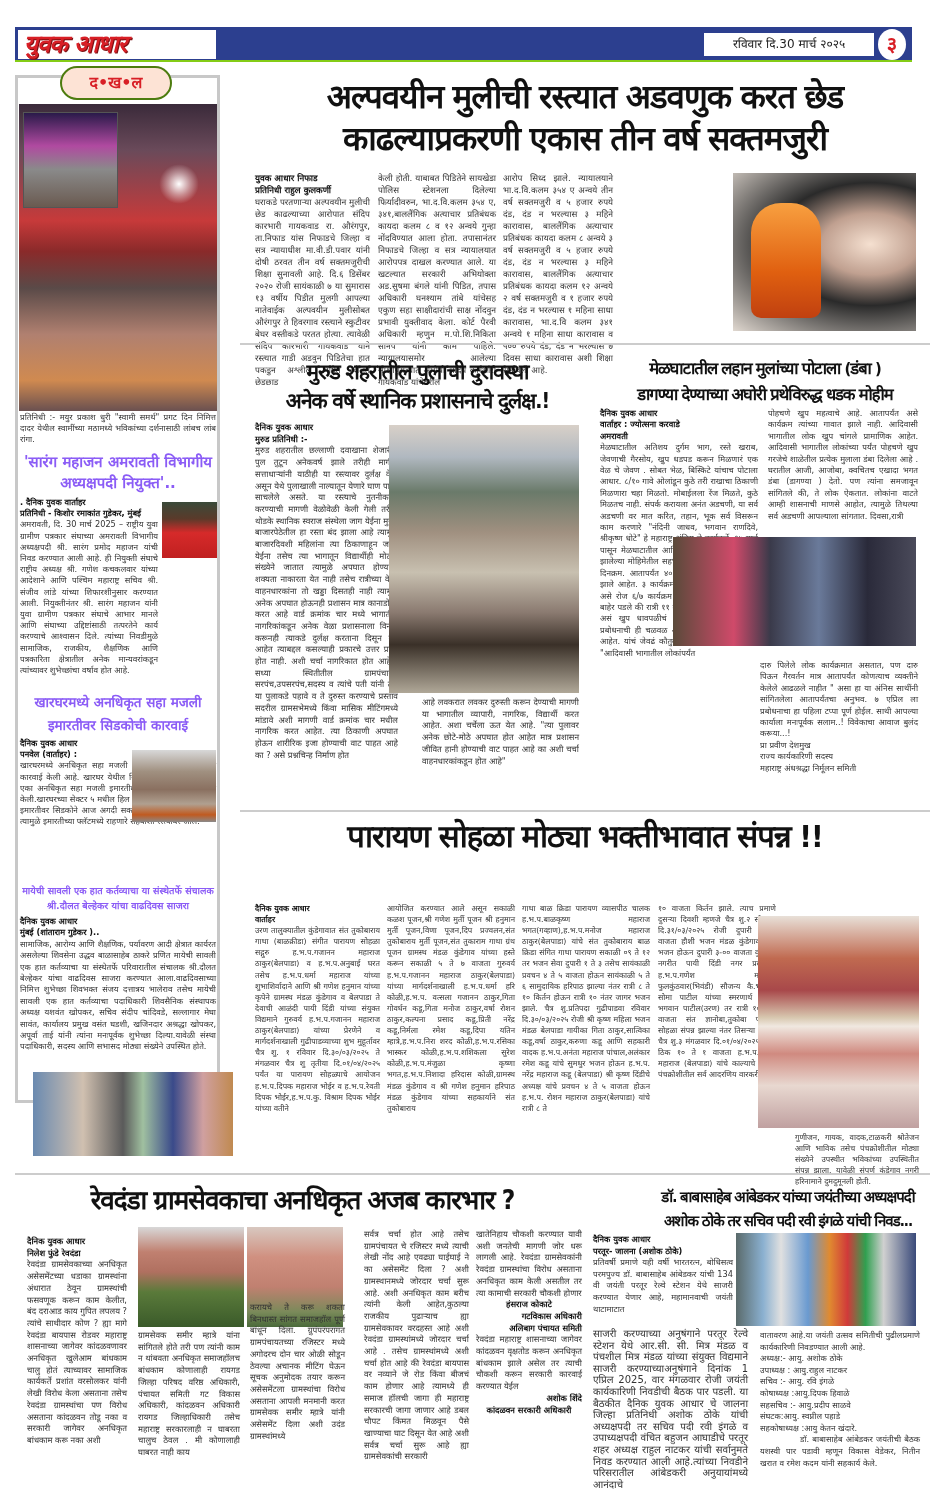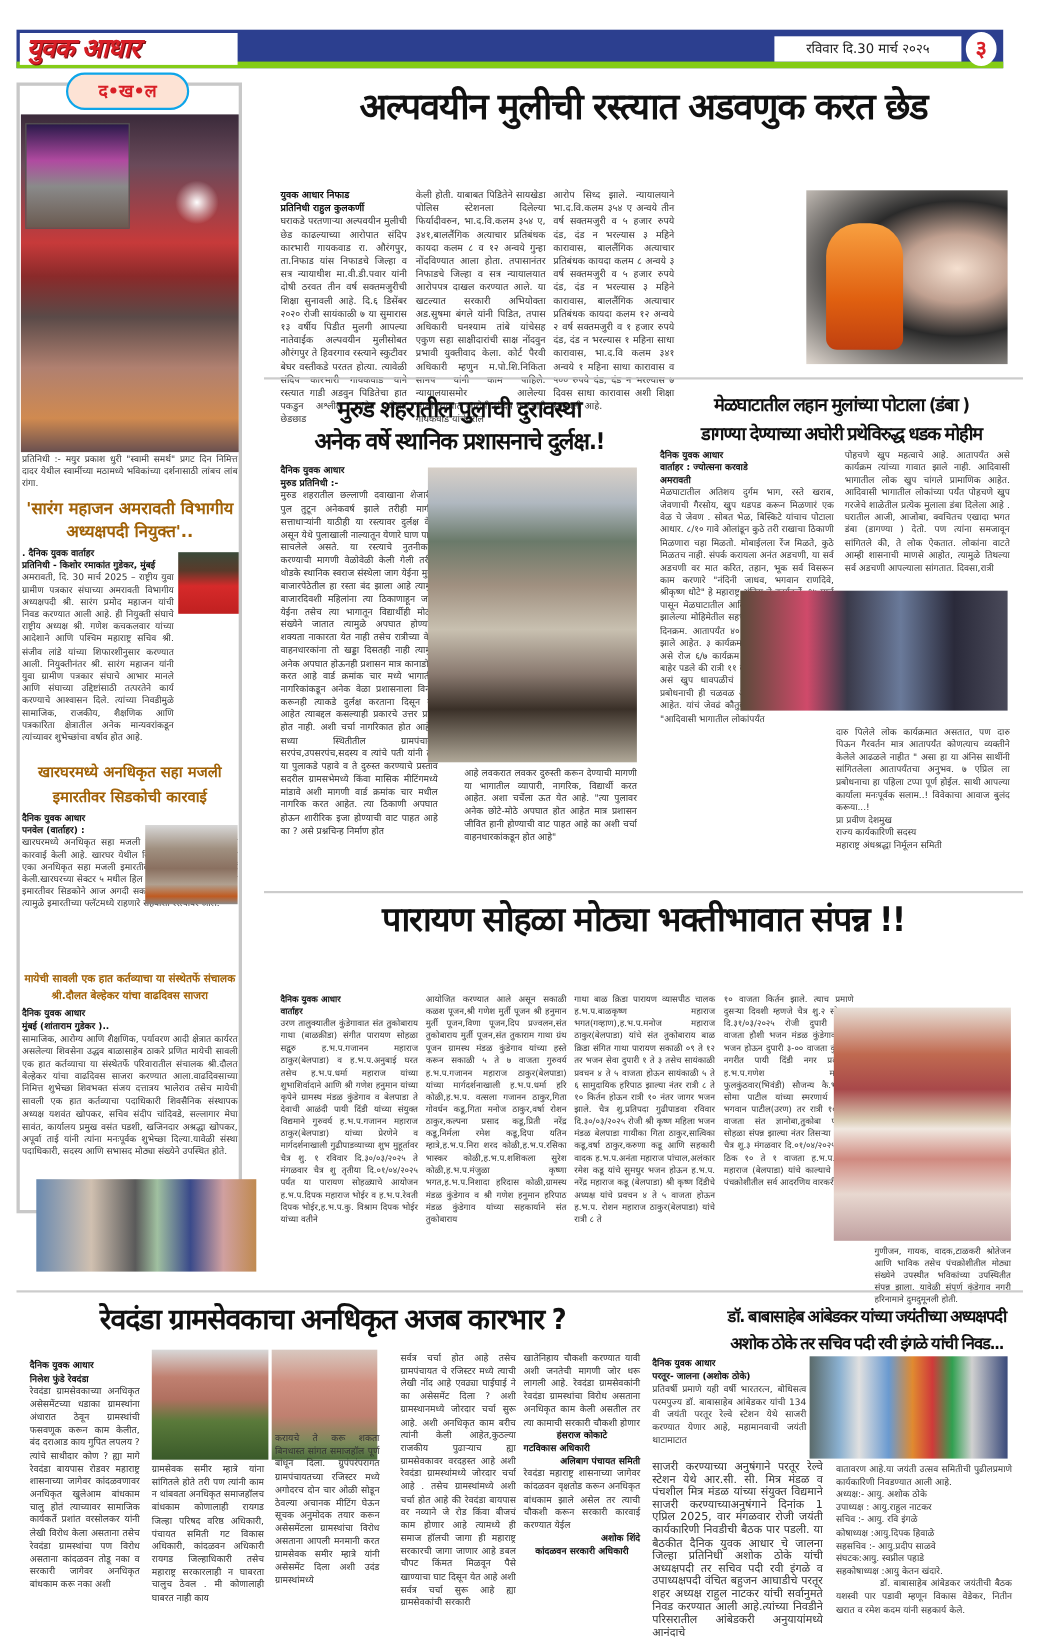--- a/index.html
+++ b/index.html
@@ -1,30 +1,30 @@
 <!DOCTYPE html>
 <html><head>
 <meta charset="utf-8">
 <style>
 *{box-sizing:border-box;margin:0;padding:0}
 body{width:945px;height:1501px;background:#fff;font-family:"DejaVu Sans",sans-serif;color:#222;position:relative;overflow:hidden}
 .abs{position:absolute}
-.masthead{left:15px;top:27px;width:897px;height:35px;background:#2c3f8f;border-bottom:6px solid #84cc16}
+.masthead{left:15px;top:27px;width:897px;height:35px;background:#2c3f8f;border-bottom:2px solid #84cc16}
 .logo{position:absolute;left:3px;top:3px;width:198px;height:29px;background:#fff;color:#d81f26;font-family:"DejaVu Sans",sans-serif;font-weight:bold;font-size:24px;line-height:29px;padding-left:6px;letter-spacing:-1px;font-style:italic;text-shadow:1px 1px 0 #7a0f12}
 .datebox{position:absolute;right:38px;top:6px;width:170px;height:23px;background:#fff;font-size:12px;line-height:23px;text-align:center;color:#222}
 .pageno{position:absolute;right:6px;top:2px;width:28px;height:31px;background:#fff;border-radius:50%;color:#d81f26;font-size:20px;font-weight:bold;text-align:center;line-height:31px}
 .headline{font-family:"DejaVu Sans Condensed","DejaVu Sans",sans-serif;font-weight:bold;color:#111;text-align:center;letter-spacing:-1px}
 .col{font-size:8.6px;line-height:12px;color:#333;text-align:justify}
 .col b{color:#111}
 .byline{font-weight:bold;color:#111}
 .sidebar{left:15px;top:75px;width:205px;height:1028px;border:3px solid #c8c8c8;background:#fff}
-.dakhal{left:60px;top:66px;width:112px;height:34px;background:#fde3d5;border:2px solid #0ea5e9;border-radius:18px;color:#d81f26;font-weight:bold;font-size:16px;text-align:center;line-height:30px}
+.dakhal{left:60px;top:66px;width:112px;height:34px;background:#fde3d5;border:2px solid #4d7c0f;border-radius:18px;color:#d81f26;font-weight:bold;font-size:16px;text-align:center;line-height:30px}
 .photo{background:#888;overflow:hidden}
 .hr{height:2px;background:#ccc}
-.sec-head{font-family:"DejaVu Sans",sans-serif;font-weight:bold;text-align:center;color:#a16207}
+.sec-head{font-family:"DejaVu Sans",sans-serif;font-weight:bold;text-align:center;color:#8b5cf6}
 </style>
 </head>
 <body>
 
 <div class="abs masthead">
   <div class="logo">युवक आधार</div>
   <div class="datebox">रविवार दि.30 मार्च २०२५</div>
   <div class="pageno">३</div>
 </div>
 
@@ -57,20 +57,21 @@
 <div class="abs sec-head" style="left:20px;top:883px;width:196px;font-size:9.5px;line-height:15px">मायेची सावली एक हात कर्तव्याचा या संस्थेतर्फे संचालक श्री.दौलत बेल्हेकर यांचा वाढदिवस साजरा</div>
 <div class="abs col" style="left:20px;top:916px;width:196px;font-size:8.2px;line-height:11.4px">
   <div class="byline">दैनिक युवक आधार</div>
   <div class="byline">मुंबई (शांताराम गुडेकर )..</div>
   <div>सामाजिक, आरोग्य आणि शैक्षणिक, पर्यावरण आदी क्षेत्रात कार्यरत असलेल्या शिवसेना उद्धव बाळासाहेब ठाकरे प्रणित मायेची सावली एक हात कर्तव्याचा या संस्थेतर्फे परिवारातील संचालक श्री.दौलत बेल्हेकर यांचा वाढदिवस साजरा करण्यात आला.वाढदिवसाच्या निमित्त शुभेच्छा शिवभक्त संजय दत्तात्रय भालेराव तसेच मायेची सावली एक हात कर्तव्याचा पदाधिकारी शिवसैनिक संस्थापक अध्यक्ष यशवंत खोपकर, सचिव संदीप चांदिवडे, सल्लागार मेघा सावंत, कार्यालय प्रमुख वसंत घडशी, खजिनदार अश्रद्धा खोपकर, अपूर्वा ताई यांनी त्यांना मनःपूर्वक शुभेच्छा दिल्या.यावेळी संस्था पदाधिकारी, सदस्य आणि सभासद मोठ्या संख्येने उपस्थित होते.</div>
 </div>
 <div class="abs photo" style="left:33px;top:1072px;width:200px;height:84px;background:linear-gradient(90deg,#6a8ab0 0%,#d0c0b0 25%,#5a5a5a 45%,#a0c0a0 55%,#3a4a8a 70%,#d0a0a0 85%,#c08a50 100%)"></div>
 
 <div class="abs headline" style="left:240px;top:76px;width:690px;font-size:33px;line-height:42px">
   <div>अल्पवयीन मुलीची रस्त्यात अडवणुक करत छेड</div>
+  <div>काढल्याप्रकरणी एकास तीन वर्ष सक्तमजुरी</div>
 </div>
 <div class="abs col" style="left:255px;top:172px;width:115px">
   <div class="byline">युवक आधार निफाड</div>
   <div class="byline">प्रतिनिधी राहुल कुलकर्णी</div>
   <div>घराकडे परतणाऱ्या अल्पवयीन मुलीची छेड काढल्याच्या आरोपात संदिप कारभारी गायकवाड रा. औरंगपुर, ता.निफाड यांस निफाडचे जिल्हा व सत्र न्यायाधीश मा.वी.डी.पवार यांनी दोषी ठरवत तीन वर्ष सक्तमजुरीची शिक्षा सुनावली आहे. दि.६ डिसेंबर २०२० रोजी सायंकाळी ७ या सुमारास १३ वर्षीय पिडीत मुलगी आपल्या नातेवाईक अल्पवयीन मुलीसोबत औरंगपुर ते हिवरगाव रस्त्याने स्कुटीवर बेघर वस्तीकडे परतत होत्या. त्यावेळी संदिप कारभारी गायकवाड याने रस्त्यात गाडी अडवुन पिडितेचा हात पकडुन अश्लील भाषेत बोलत छेडछाड</div>
 </div>
 <div class="abs col" style="left:378px;top:172px;width:118px">
   <div>केली होती. याबाबत पिडितेने सायखेडा पोलिस स्टेशनला दिलेल्या फिर्यादीवरुन, भा.द.वि.कलम ३५४ ए, ३४१,बाललैंगिक अत्याचार प्रतिबंधक कायदा कलम ८ व १२ अन्वये गुन्हा नोंदविण्यात आला होता. तपासानंतर निफाडचे जिल्हा व सत्र न्यायालयात आरोपपत्र दाखल करण्यात आले. या खटल्यात सरकारी अभियोक्ता अड.सुषमा बंगले यांनी पिडित, तपास अधिकारी घनश्याम तांबे यांचेसह एकुण सहा साक्षीदारांची साक्ष नोंदवुन प्रभावी युक्तीवाद केला. कोर्ट पैरवी अधिकारी म्हणुन म.पो.शि.निकिता सानप यांनी काम पाहिले. न्यायालयासमोर आलेल्या साक्षीपुराव्यात आरोपी संदिप कारभारी गायकवाड यांचेवरील</div>
 </div>
 <div class="abs col" style="left:503px;top:172px;width:110px">
@@ -153,21 +154,21 @@
 </div>
 <div class="abs col" style="left:250px;top:1302px;width:95px;font-size:8.3px;line-height:11.7px">
   <div>करायचे ते करू शकता बिनधास्त सांगत समाजहॉल पूर्ण बांधून दिला. ग्रुपंपरंपरागत ग्रामपंचायतच्या रजिस्टर मध्ये अगोदरच दोन चार ओळी सोडून ठेवल्या अचानक मीटिंग घेऊन सूचक अनुमोदक तयार करून असेसमेंटला ग्रामस्थांचा विरोध असताना आपली मनमानी करत ग्रामसेवक समीर म्हात्रे यांनी असेसमेंट दिला अशी उदंड ग्रामस्थांमध्ये</div>
 </div>
 <div class="abs col" style="left:364px;top:1229px;width:105px;font-size:8.3px;line-height:11.7px">
   <div>सर्वत्र चर्चा होत आहे तसेच ग्रामपंचायत चे रजिस्टर मध्ये त्याची लेखी नोंद आहे एवढ्या घाईघाई ने का असेसमेंट दिला ? अशी ग्रामस्थानमध्ये जोरदार चर्चा सुरू आहे. अशी अनधिकृत काम बरीच त्यांनी केली आहेत,कुठल्या राजकीय पुढाऱ्याच ह्या ग्रामसेवकावर वरदहस्त आहे अशी रेवदंडा ग्रामस्थांमध्ये जोरदार चर्चा आहे . तसेच ग्रामस्थांमध्ये अशी चर्चा होत आहे की रेवदंडा बायपास वर नव्याने जे रोड किंवा बीजचं काम होणार आहे त्यामध्ये ही समाज हॉलची जागा ही महाराष्ट्र सरकारची जागा जाणार आहे डबल चौपट किंमत मिळवून पैसे खाण्याचा घाट दिसून येत आहे अशी सर्वत्र चर्चा सुरू आहे ह्या ग्रामसेवकांची सरकारी</div>
 </div>
 <div class="abs col" style="left:476px;top:1229px;width:106px;font-size:8.3px;line-height:11.7px">
   <div>खातेनिहाय चौकशी करण्यात यावी अशी जनतेची मागणी जोर धरू लागली आहे. रेवदंडा ग्रामसेवकांनी रेवदंडा ग्रामस्थांचा विरोध असताना अनधिकृत काम केली असतील तर त्या कामाची सरकारी चौकशी होणार</div>
   <div class="byline" style="text-align:center">हंसराज कोकाटे</div>
-  <div class="byline" style="text-align:left">गटविकास अधिकारी</div>
+  <div class="byline" style="text-align:right">गटविकास अधिकारी</div>
   <div class="byline" style="text-align:right">अलिबाग पंचायत समिती</div>
   <div>रेवदंडा महाराष्ट्र शासनाच्या जागेवर कांदळवन वृक्षतोड करून अनधिकृत बांधकाम झाले असेल तर त्याची चौकशी करून सरकारी कारवाई करण्यात येईल</div>
   <div class="byline" style="text-align:right">अशोक शिंदे</div>
   <div class="byline" style="text-align:center">कांदळवन सरकारी अधिकारी</div>
 </div>
 
 <div class="abs headline" style="left:623px;top:1185px;width:330px;font-size:15px;line-height:24px">
   <div>डॉ. बाबासाहेब आंबेडकर यांच्या जयंतीच्या अध्यक्षपदी</div>
   <div>अशोक ठोके तर सचिव पदी रवी इंगळे यांची निवड...</div>
 </div>

